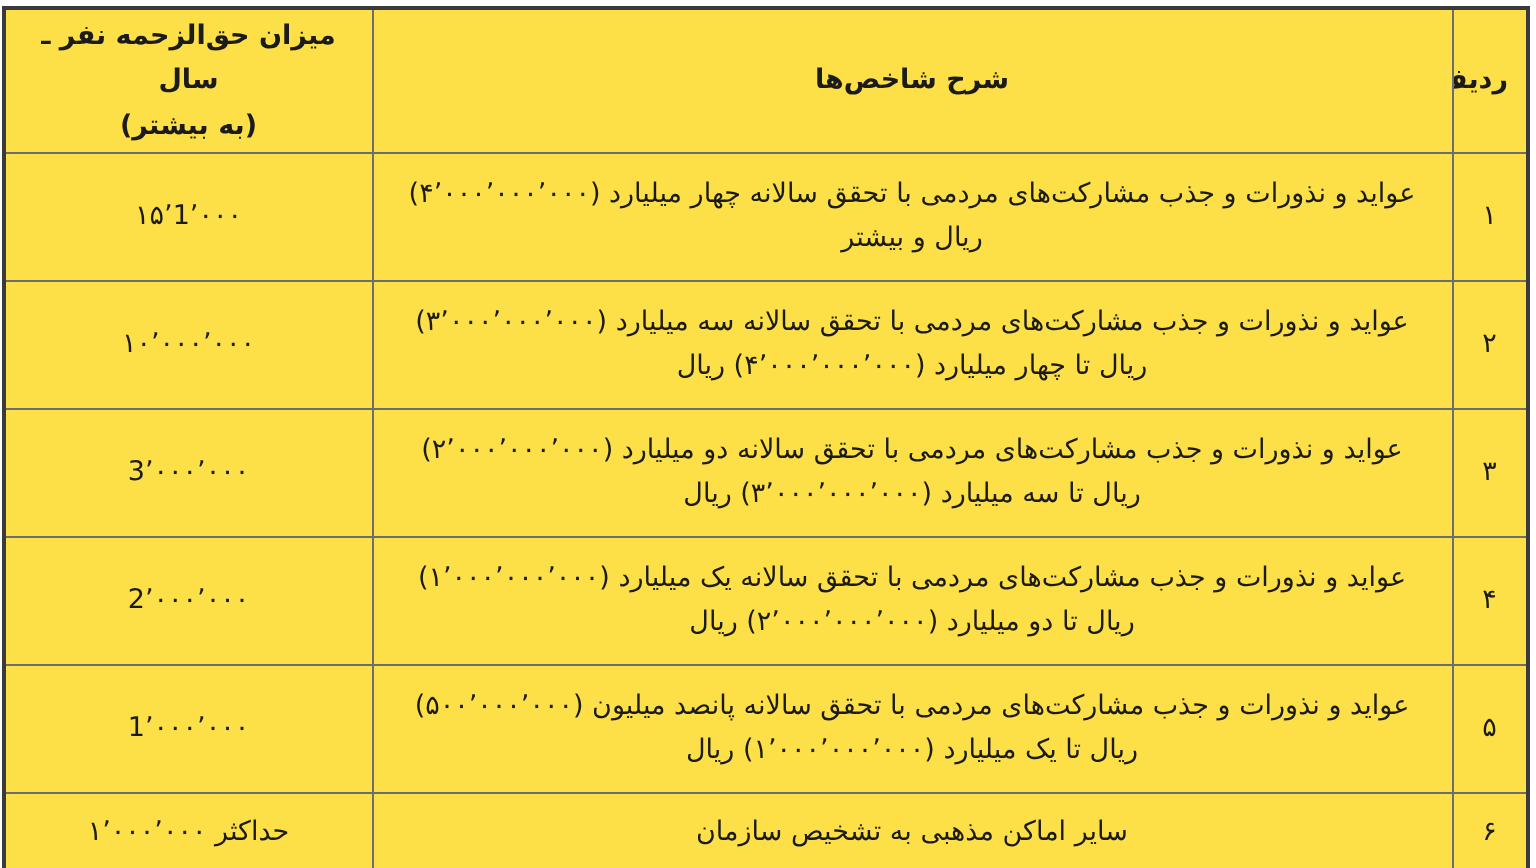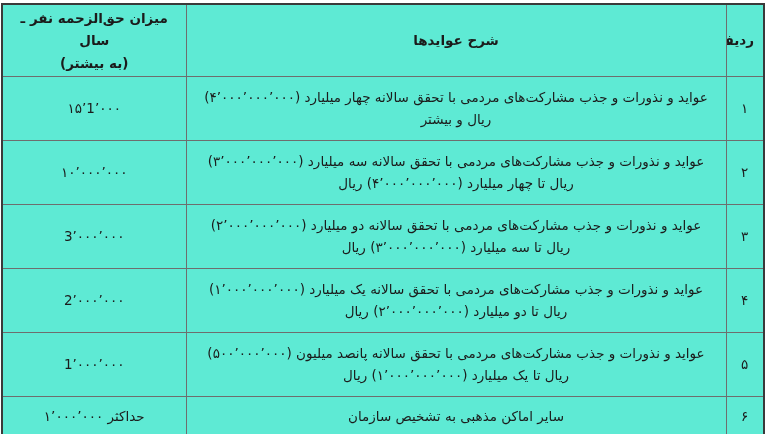--- a/index.html
+++ b/index.html
@@ -27,21 +27,21 @@
     table-layout: fixed;
     direction: rtl;
   }
   .fee-table th, .fee-table td {
     border: 1px solid #6e6e6e;
     text-align: center;
     vertical-align: middle;
     padding: 2px 10px;
     font-size: 13.5px;
     line-height: 1.65;
-    background: #5eead4;
+    background: #fde047;
     overflow: hidden;
   }
   .fee-table th {
     font-weight: bold;
     font-size: 13.5px;
   }
   tr.header-row   { height: 59px; }
   tr.data-row     { height: 64px; }
   tr.last-row     { height: 40px; }
   col.col-num  { width: 38px;  }
@@ -58,21 +58,21 @@
 <div class="page">
   <table class="fee-table">
     <colgroup>
       <col class="col-num">
       <col class="col-desc">
       <col class="col-fee">
     </colgroup>
     <thead>
       <tr class="header-row">
         <th>ردیف</th>
-        <th>شرح عواید‌ها</th>
+        <th>شرح شاخص‌ها</th>
         <th class="two-line">
           <span>میزان حق‌الزحمه نفر ـ سال</span>
           <span>(به بیشتر)</span>
         </th>
       </tr>
     </thead>
     <tbody id="table-body">
         <tr class="data-row">
     <td class="num-cell">۱</td>
     <td class="desc-cell">عواید و نذورات و جذب مشارکت‌های مردمی با تحقق سالانه چهار میلیارد (۴٬۰۰۰٬۰۰۰٬۰۰۰) ریال و بیشتر</td>

